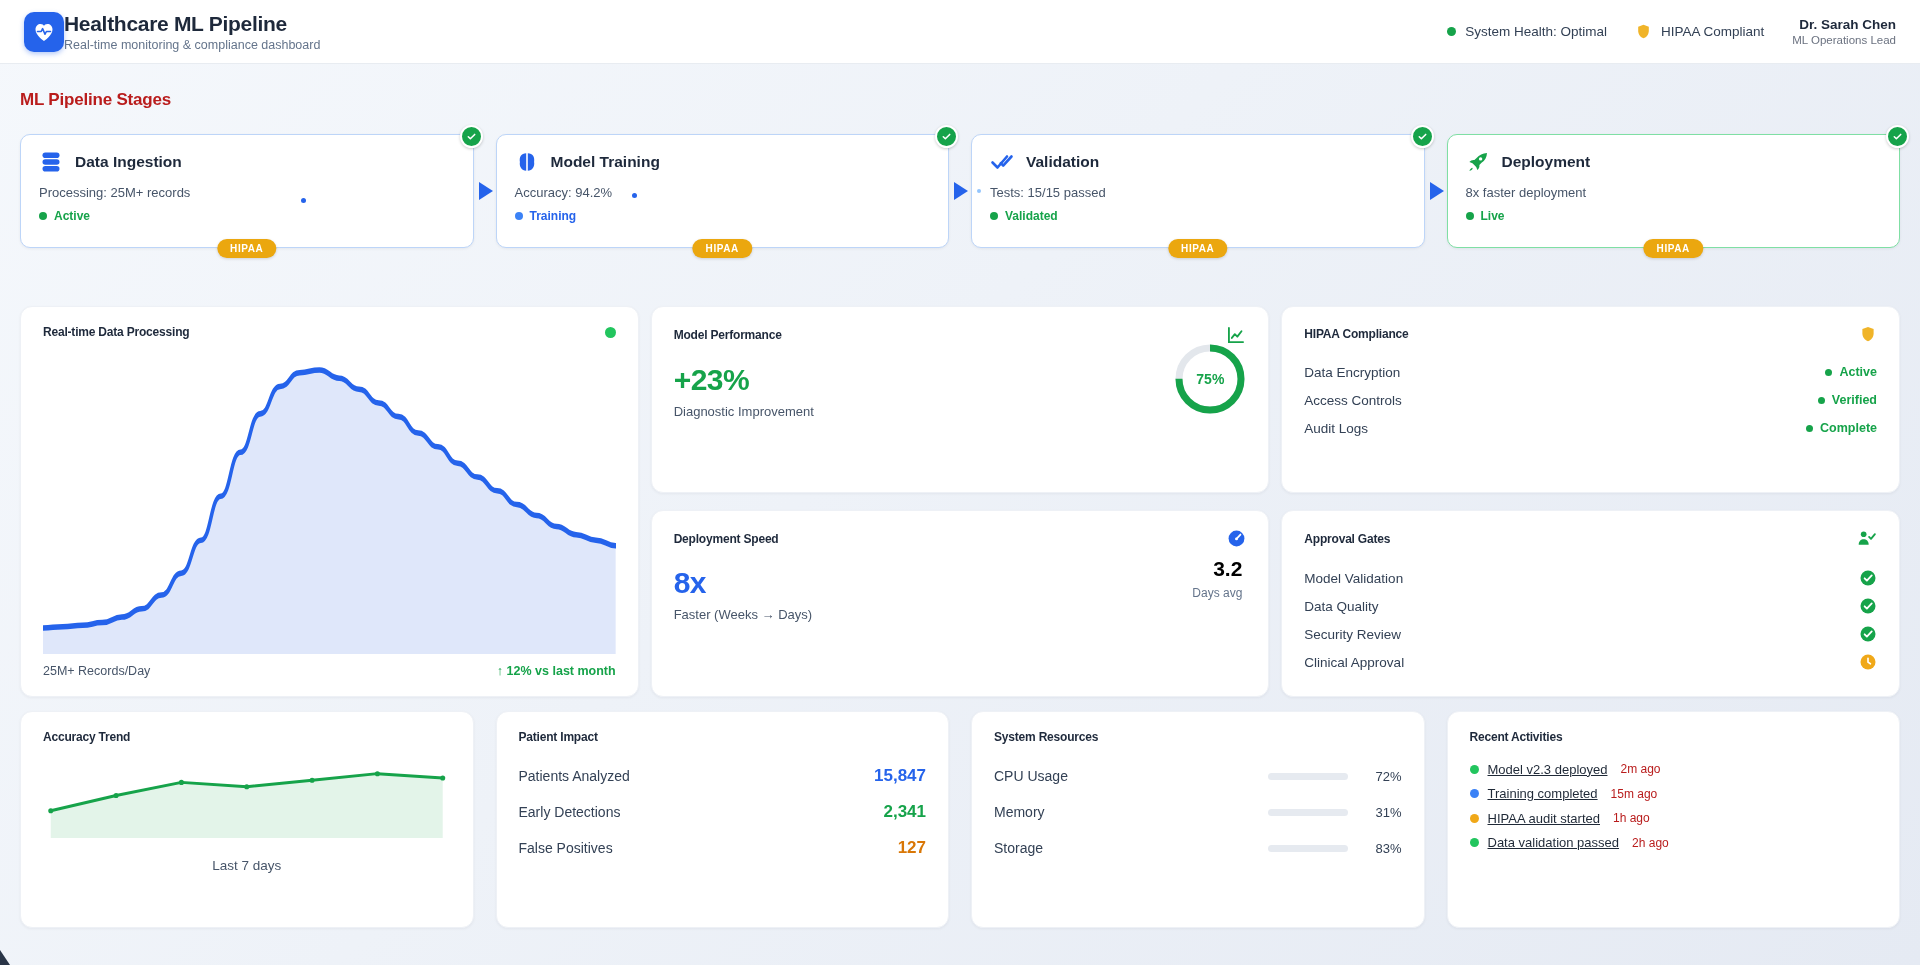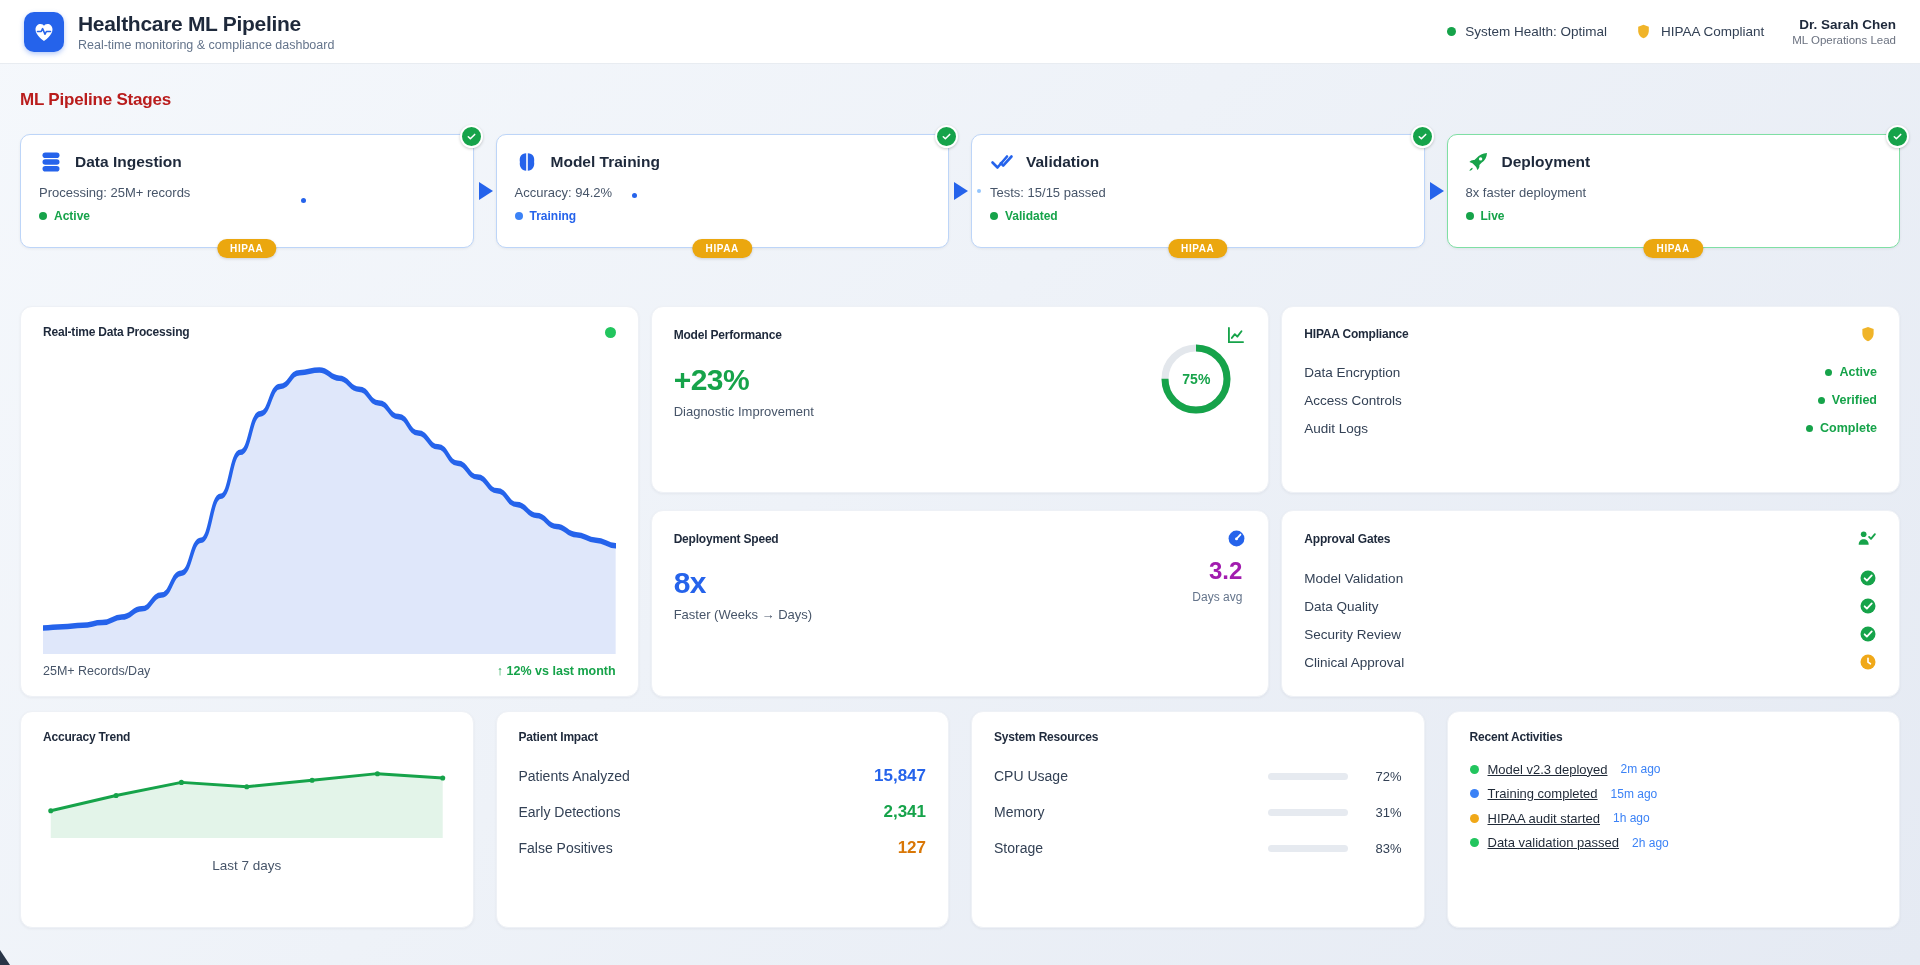--- a/index.html
+++ b/index.html
@@ -7,21 +7,21 @@
   body {
     font-family:"Liberation Sans","DejaVu Sans",sans-serif;
     background:linear-gradient(135deg,#f5f8fc 0%,#eef2f8 45%,#e5eaf3 100%);
     color:#1e293b;
   }
   
   .header {
     height:64px; background:#ffffff; display:flex; align-items:center;
     justify-content:space-between; padding:0 24px; border-bottom:1px solid #e8ecf1;
   }
-  .header-left { display:flex; align-items:center; gap:14px; }
+  .header-left { display:flex; align-items:center; }
   .logo {
     width:40px; height:40px; border-radius:10px; background:#2563eb;
     display:flex; align-items:center; justify-content:center; box-shadow:0 2px 5px rgba(37,99,235,.35);
   }
   .app-title { font-size:21px; font-weight:700; color:#1e293b; letter-spacing:-.3px; }
   .app-subtitle { font-size:12.5px; color:#64748b; margin-top:2px; }
   .header-right { display:flex; align-items:center; gap:28px; }
   .h-item { display:flex; align-items:center; gap:9px; font-size:13.5px; color:#334155; }
   .dot { border-radius:50%; display:inline-block; }
   .dot-9 { width:9px; height:9px; }
@@ -70,27 +70,27 @@
   }
   .card {
     background:#fff; border:1px solid #eef1f6; border-radius:12px; padding:18px 22px;
     box-shadow:0 1px 3px rgba(15,23,42,.05); position:relative;
   }
   .card-head { display:flex; align-items:center; justify-content:space-between; }
   .card-title { font-size:12px; font-weight:700; color:#1e293b; letter-spacing:-.2px; }
   .big-metric { font-size:30px; font-weight:800; margin-top:18px; letter-spacing:-.5px; }
   .metric-sub { font-size:13px; color:#475569; margin-top:7px; }
   .green { color:#16a34a; } .blue { color:#2563eb; }
-  .ring-wrap { position:absolute; top:36px; right:36px; width:72px; height:72px; }
+  .ring-wrap { position:absolute; top:36px; right:22px; width:72px; height:72px; }
   .ring-label {
     position:absolute; inset:0; display:flex; align-items:center; justify-content:center;
     font-size:14px; font-weight:700; color:#16a34a;
   }
   .speed-right { position:absolute; top:46px; right:26px; text-align:right; }
-  .speed-val { font-size:24px; font-weight:800; color:#a21caf; }
+  .speed-val { font-size:21px; font-weight:800; color:#000000; }
   .speed-lbl { font-size:12px; color:#64748b; margin-top:5px; }
 
   .card-realtime { grid-row:1 / 3; display:flex; flex-direction:column; }
   .rt-chart { flex:1; margin-top:12px; }
   .rt-footer { display:flex; justify-content:space-between; align-items:center; margin-top:10px; }
   .rt-left { font-size:12.5px; color:#475569; }
   .rt-right { font-size:12.5px; font-weight:600; color:#16a34a; }
 
   .kv-rows { margin-top:15px; }
   .kv-row { display:flex; align-items:center; justify-content:space-between; height:28px; }
@@ -107,21 +107,21 @@
   .impact-value { font-size:17px; font-weight:800; }
   .res-rows { margin-top:14px; }
   .res-row { display:flex; align-items:center; height:36px; }
   .res-label { flex:1; font-size:14px; color:#334155; }
   .bar-track { width:80px; height:7px; border-radius:4px; background:#e6eaf0; overflow:hidden; }
   .bar-fill { height:100%; border-radius:4px; }
   .res-pct { width:44px; text-align:right; font-size:13px; color:#334155; margin-left:10px; }
   .act-items { margin-top:13px; }
   .act-item { display:flex; align-items:center; gap:9px; height:24.5px; }
   .act-text { font-size:13px; color:#1f2937;text-decoration:underline; }
-  .act-time { font-size:12px; color:#3b82f6; margin-left:4px; }
+  .act-time { font-size:12px; color:#b91c1c; margin-left:4px; }
 
   .corner-artifact {
     position:fixed; left:0; bottom:0; width:0; height:0;
     border-bottom:15px solid #2a3547; border-right:10px solid transparent;
   }
   svg { display:block; }
 </style>
 </head>
 <body>
 

